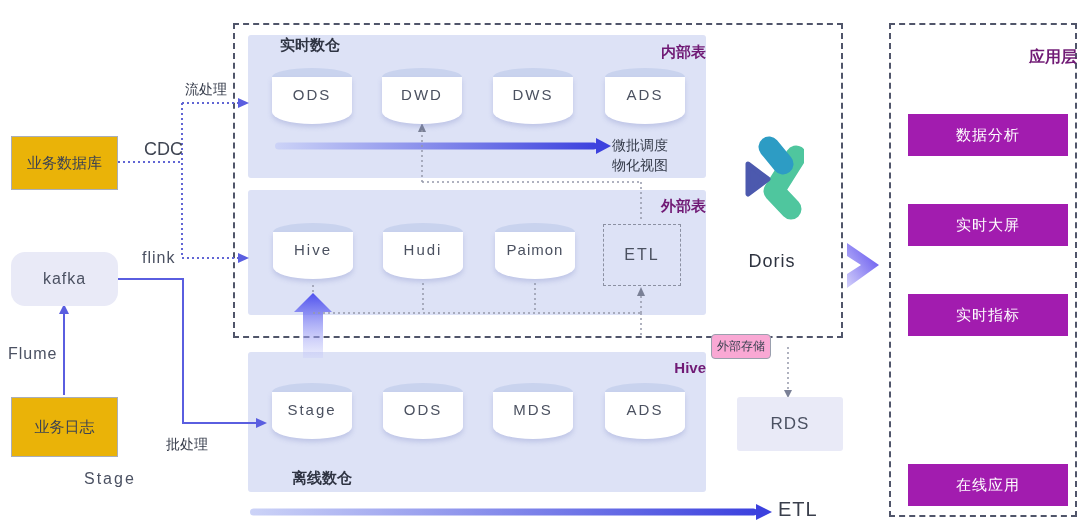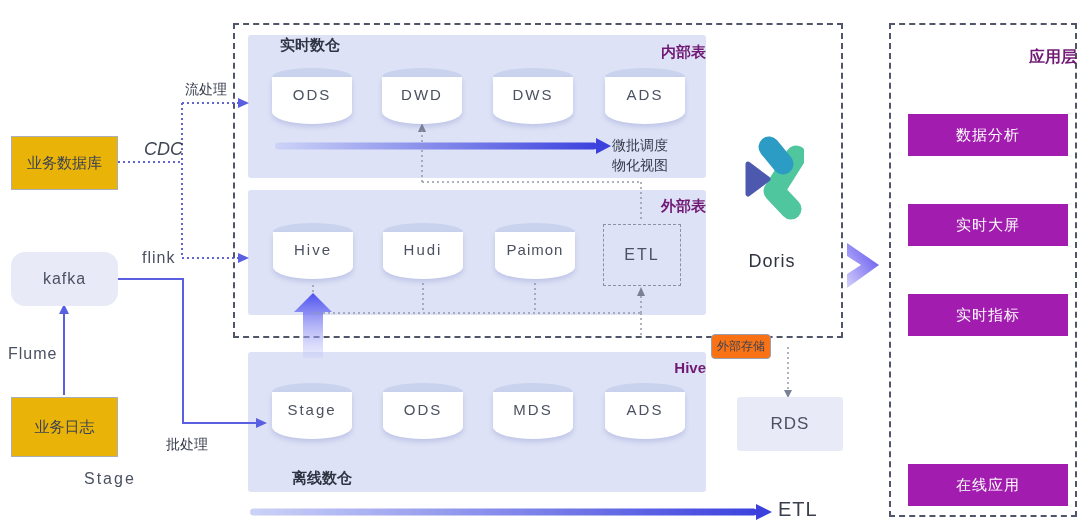--- a/index.html
+++ b/index.html
@@ -27,21 +27,21 @@
   
   .cyl{position:absolute;width:80px;height:57px;z-index:4;}
   .cyl .body{position:absolute;left:0;top:9px;width:80px;height:47px;background:#ffffff;
              border-radius:0 0 40px 40px / 0 0 12px 12px;box-shadow:0 3px 5px rgba(110,122,190,0.28);}
   .cyl .top{position:absolute;left:0;top:0;width:80px;height:18px;border-radius:50%;background:#c9d3ee;}
   .cyl .clabel{position:absolute;left:0;top:18px;width:80px;text-align:center;font-size:15px;color:#4b5160;letter-spacing:2px;white-space:nowrap;}
   
   .etl-box{position:absolute;border:1.5px dashed #8b90a2;display:flex;align-items:center;justify-content:center;
            font-size:16px;color:#4b5160;letter-spacing:2px;z-index:4;box-sizing:border-box;background:transparent;}
   
-  .tag{position:absolute;background:#f97316;border:1px solid #9aa0ae;border-radius:4px;display:flex;align-items:center;justify-content:center;
+  .tag{position:absolute;background:#f9a8d4;border:1px solid #9aa0ae;border-radius:4px;display:flex;align-items:center;justify-content:center;
        font-size:12px;color:#3c4252;z-index:6;}
   
   .app-btn{position:absolute;width:160px;height:42px;background:#a21caf;display:flex;align-items:center;justify-content:center;
            font-size:15px;color:#ffffff;letter-spacing:1px;z-index:4;}
   svg.overlay{position:absolute;left:0;top:0;z-index:3;pointer-events:none;}
   svg.logo{position:absolute;z-index:4;}
 </style>
 </head>
 <body>
 
@@ -114,21 +114,21 @@
     <span>业务数据库</span>
   </div>
   <div class="lbox" style="left:11px;top:252px;width:107px;height:54px;border-radius:14px;">
     <span>kafka</span>
   </div>
   <div class="wbox" style="left:11px;top:397px;width:107px;height:60px;">
     <span>业务日志</span>
   </div>
   <div class="lbl lbl-en" style="left:8px;top:345px;">Flume</div>
   <div class="lbl lbl-en" style="left:84px;top:470px;letter-spacing:2px;">Stage</div>
-  <div class="lbl" style="left:144px;top:139px;font-size:18px;color:#3f4552;font-style:italic;">CDC</div>
+  <div class="lbl" style="left:144px;top:139px;font-size:18px;color:#3f4552;">CDC</div>
   <div class="lbl lbl-cn" style="left:185px;top:81px;text-align:right;">流处理</div>
   <div class="lbl lbl-en" style="left:142px;top:249px;">flink</div>
   <div class="lbl lbl-cn" style="left:166px;top:436px;">批处理</div>
 
   <div class="sec-title" style="left:240px;top:36px;">实时数仓</div>
 
   <div class="center-title" style="left:248px;top:43px;width:458px;">内部表</div>
   <div class="cyl" style="left:272px;top:68px;">
     <div class="top"></div>
       <div class="body"></div>

